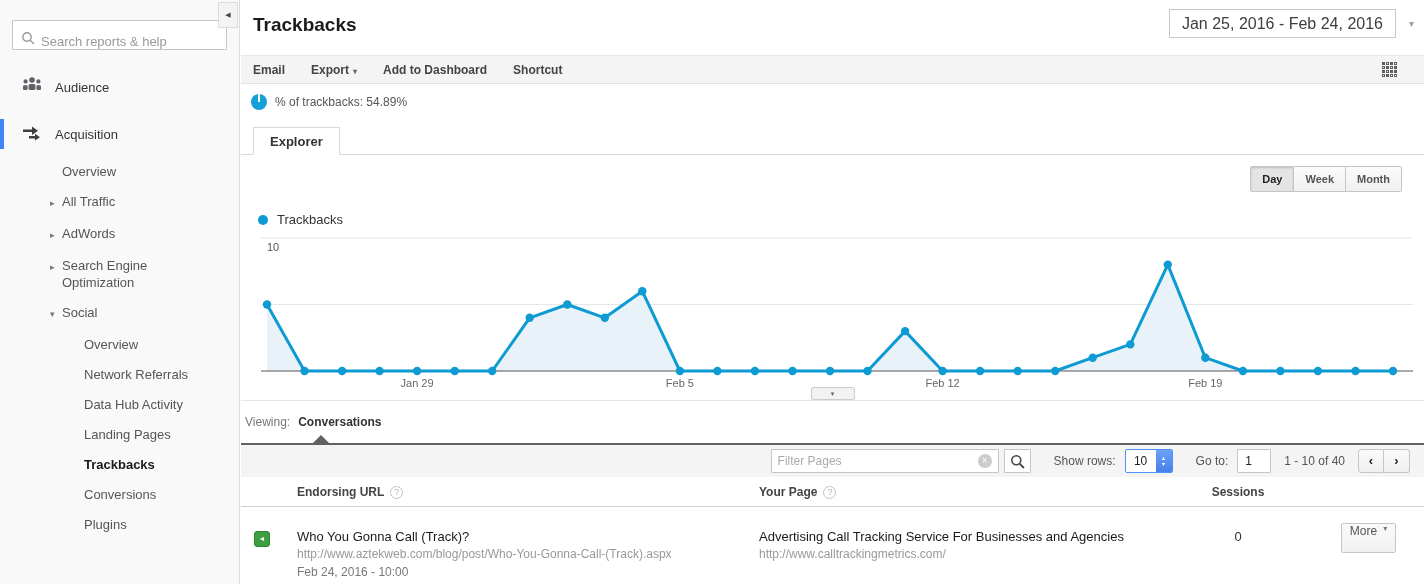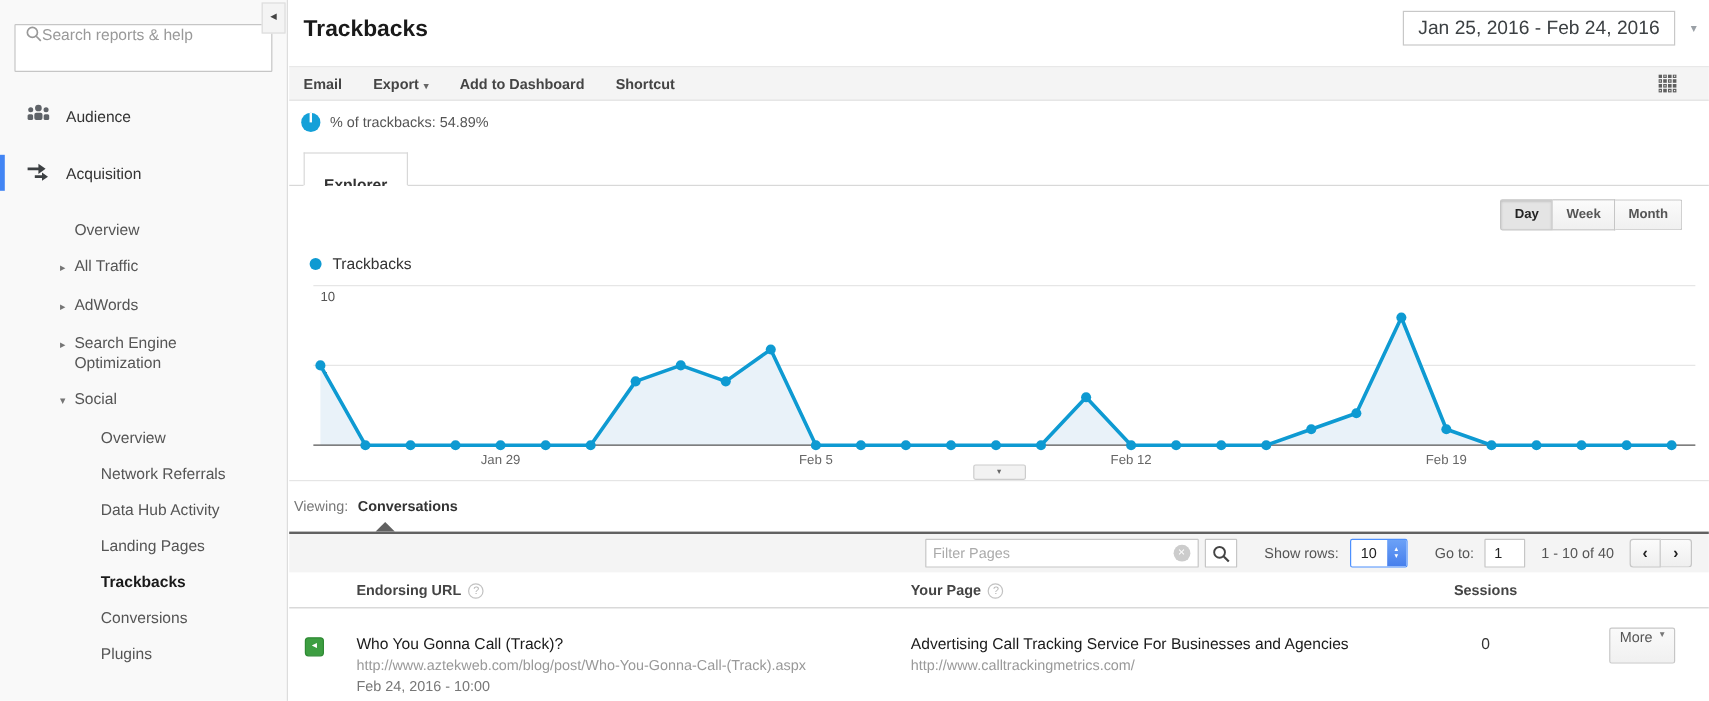--- a/index.html
+++ b/index.html
@@ -5,32 +5,32 @@
   * { margin:0; padding:0; box-sizing:border-box; }
   html,body { width:1424px; height:584px; overflow:hidden; background:#fff;
     font-family:"Liberation Sans", sans-serif; color:#333; }
 
   
   .sidebar { position:absolute; left:0; top:0; width:240px; height:584px;
     background:#f9f9f9; border-right:1px solid #ddd; }
   .sidebar-collapse { position:absolute; left:218px; top:2px; width:20px; height:26px;
     background:#f4f4f4; border:1px solid #ddd; font-size:7px; color:#444;
     text-align:center; line-height:24px; cursor:pointer; z-index:5; }
-  .search-box { margin:20px 12px 0 12px; height:40px; background:#fff;
-    border:1px solid #c6c6c6; border-radius:1px; display:flex; align-items:flex-start;
-    padding:0 8px; }
+  .search-box { margin:20px 12px 0 12px; height:30px; background:#fff;
+    border:1px solid #c6c6c6; border-radius:1px; display:flex; align-items:flex-end;
+    padding:0 8px; gap:6px; }
   .search-box input { border:none; outline:none; flex:1; font-size:13px; color:#555;
     font-family:"Liberation Sans", sans-serif; background:transparent; }
   .search-box input::placeholder { color:#999; }
 
   .nav-section { display:flex; align-items:center; gap:13px; height:30px;
     padding-left:22px; font-size:13px; color:#333; cursor:pointer; }
   .nav-section.first { margin-top:15px;align-items:flex-end; }
   .nav-section.active { margin-top:24px; border-left:4px solid #4285f4; padding-left:18px; }
-  .acq-list { margin-top:17px; }
+  .acq-list { margin-top:7px; }
   .nav-item { display:flex; padding:6.5px 30px 6.5px 50px; line-height:17px;
     font-size:13px; color:#555; cursor:pointer; }
   .nav-item.indent2 { padding-left:72px; }
   .nav-item .marker { flex:0 0 12px; font-size:9px; color:#757575; padding-top:2px; }
   .nav-item.selected .nav-label { font-weight:bold; color:#1a1a1a; }
 
   
   .main { position:absolute; left:241px; top:0; width:1183px; height:584px; background:#fff; }
 
   .report-header { height:55px; position:relative; }
@@ -47,21 +47,21 @@
   .action-item .caret { font-size:8px; color:#666; margin-left:4px; }
   .grid-icon { margin-left:auto; margin-right:14px; cursor:pointer; display:flex; }
 
   .metric-row { height:36px; display:flex; align-items:center; padding:0 10px;
     gap:8px; font-size:12px; color:#555; }
   .pie-icon { width:16px; height:16px; border-radius:50%; background:#14a0d8; position:relative; }
   .pie-icon::after { content:""; position:absolute; left:7px; top:0; width:2px; height:8px; background:#fff; }
 
   .tab-bar { height:35px; border-bottom:1px solid #d8d8d8; position:relative; }
   .tab { position:absolute; left:12px; bottom:-1px; height:28px; line-height:27px;
-    padding:12px 16px; background:#fff; border:1px solid #d8d8d8; border-bottom:1px solid #fff;
+    padding:0 16px; background:#fff; border:1px solid #d8d8d8; border-bottom:1px solid #fff;
     font-size:13px; font-weight:bold; color:#333; cursor:pointer; }
 
   .chart-section { height:246px; position:relative; border-bottom:1px solid #e5e5e5; background:#fff; }
   .granularity { position:absolute; top:11px; right:22px; display:flex; }
   .gran-btn { height:26px; padding:0 11px; font-size:11px; font-weight:bold; color:#555;
     background:linear-gradient(#fbfbfb,#f0f0f0); border:1px solid #c6c6c6; border-left:none;
     line-height:24px; cursor:pointer; }
   .gran-btn:first-child { border-left:1px solid #c6c6c6; border-radius:2px 0 0 2px; }
   .gran-btn:last-child { border-radius:0 2px 2px 0; }
   .gran-btn.active { background:#e4e4e4; box-shadow:inset 0 1px 2px rgba(0,0,0,.18); color:#222; }

